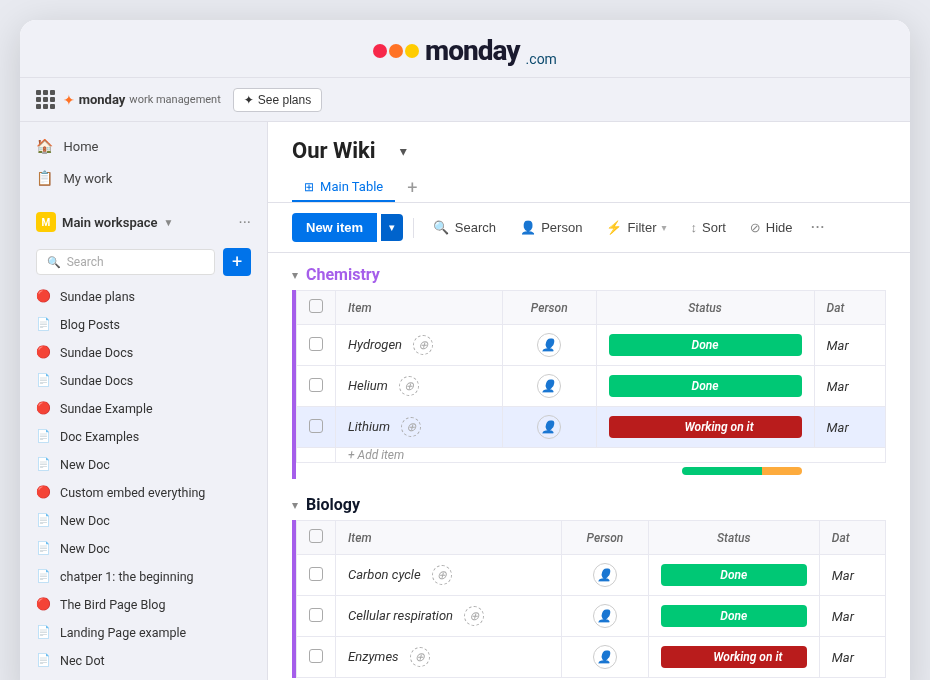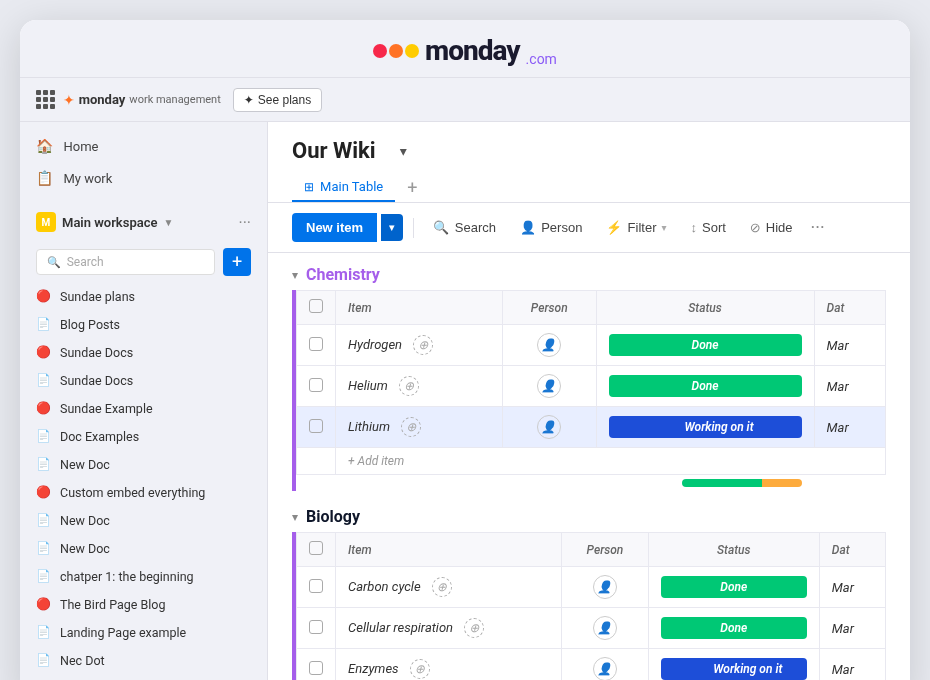--- a/index.html
+++ b/index.html
@@ -51,21 +51,21 @@
     .logo-dot-y { background: #ffcc00; }
     .logo-text {
       font-size: 28px;
       font-weight: 800;
       color: #1a1a2e;
       letter-spacing: -1px;
     }
     .logo-com {
       font-size: 14px;
       font-weight: 400;
-      color: #8b5cf6;
+      color: #0c4a6e;
       margin-top: 16px;
     }
     
     .main-layout {
       display: flex;
       flex: 1;
       overflow: hidden;
     }
     
     .top-nav {
@@ -383,26 +383,26 @@
       border-radius: 4px;
       padding: 4px 0;
       text-align: center;
       font-size: 12px;
       font-weight: 600;
       color: #fff;
       display: block;
       width: 100%;
     }
     .status-done { background: #00c875; }
-    .status-working { background: #1d4ed8; padding-left: 28px; }
+    .status-working { background: #b91c1c; padding-left: 28px; }
     .add-item-row td {
       color: #999;
       font-size: 12px;
       cursor: pointer;
-      padding: 6px 12px;
+      padding: 0 12px;
     }
     .summary-row td {
       padding: 4px 12px;
       border: none;
     }
     .summary-bar {
       display: flex;
       height: 8px;
       border-radius: 4px;
       overflow: hidden;

